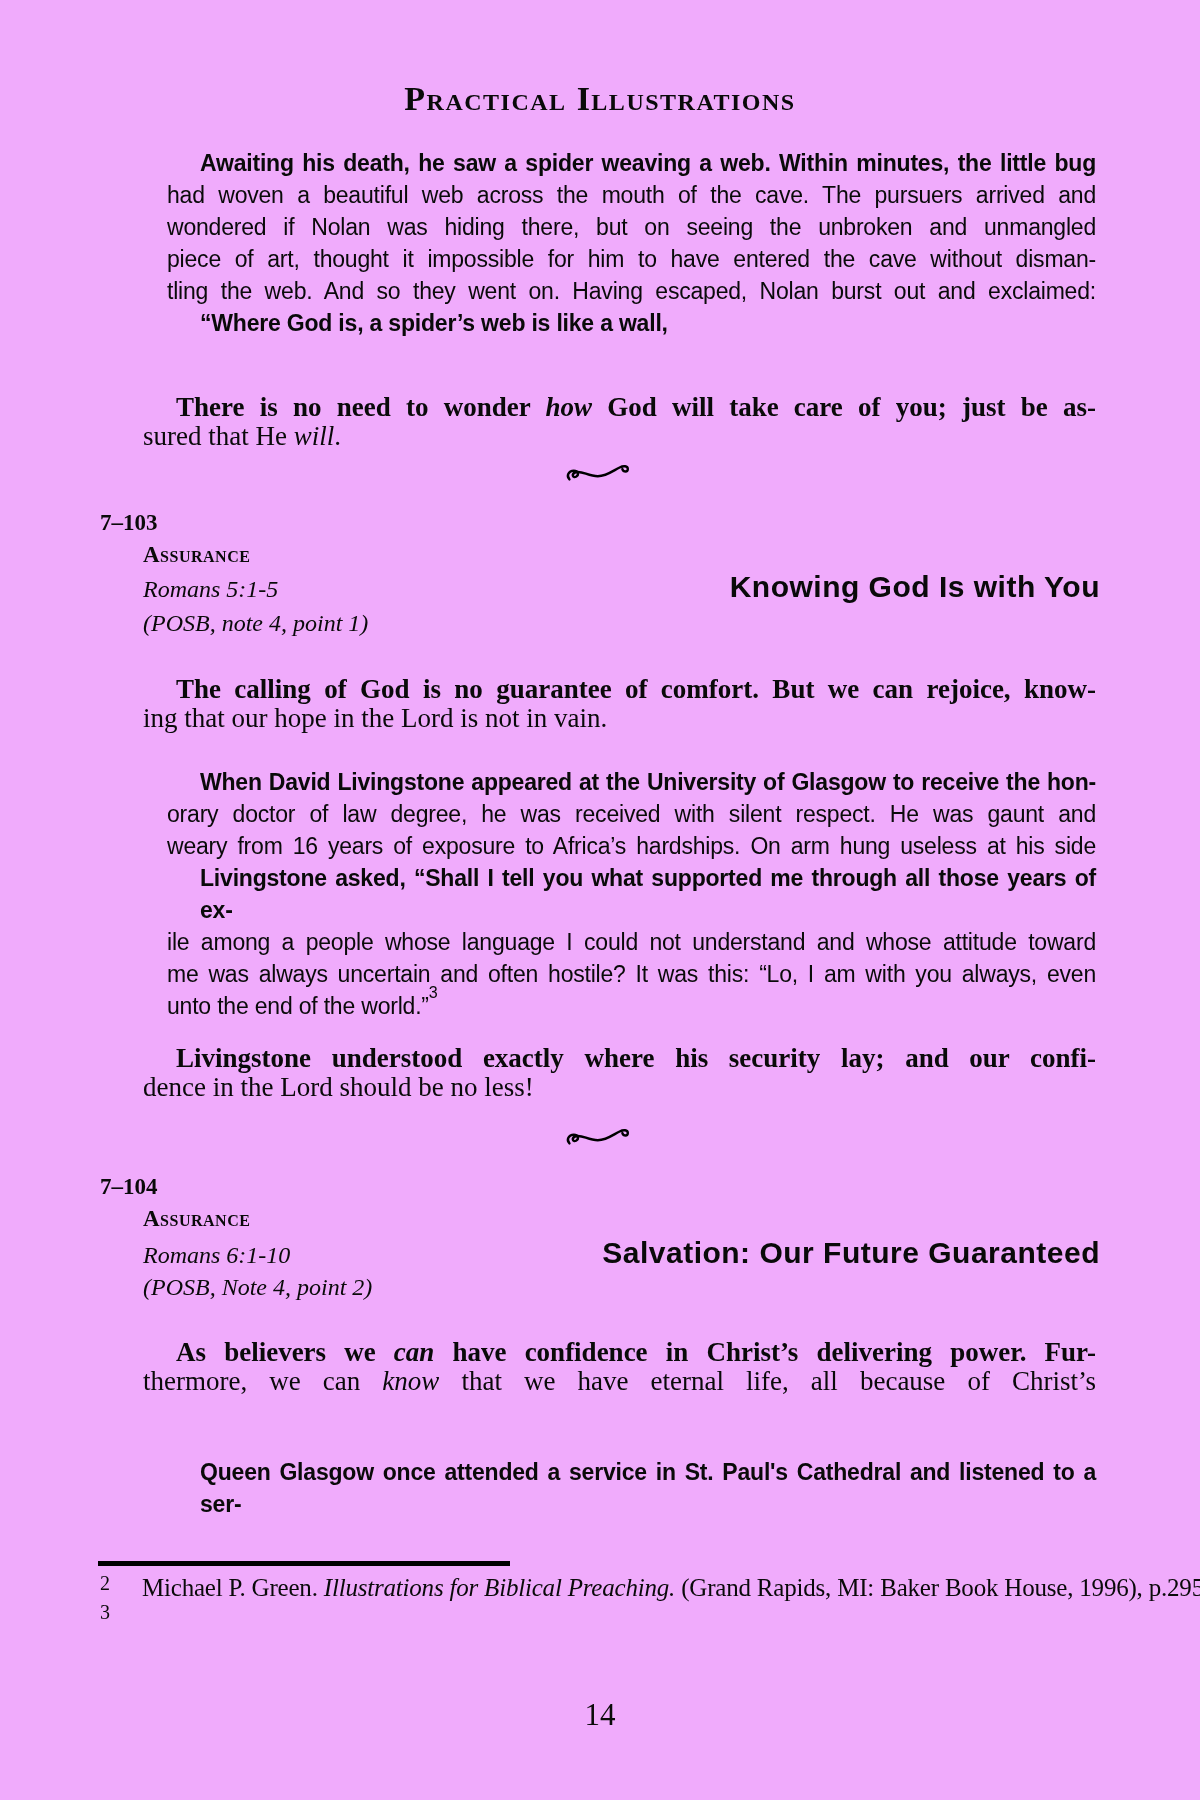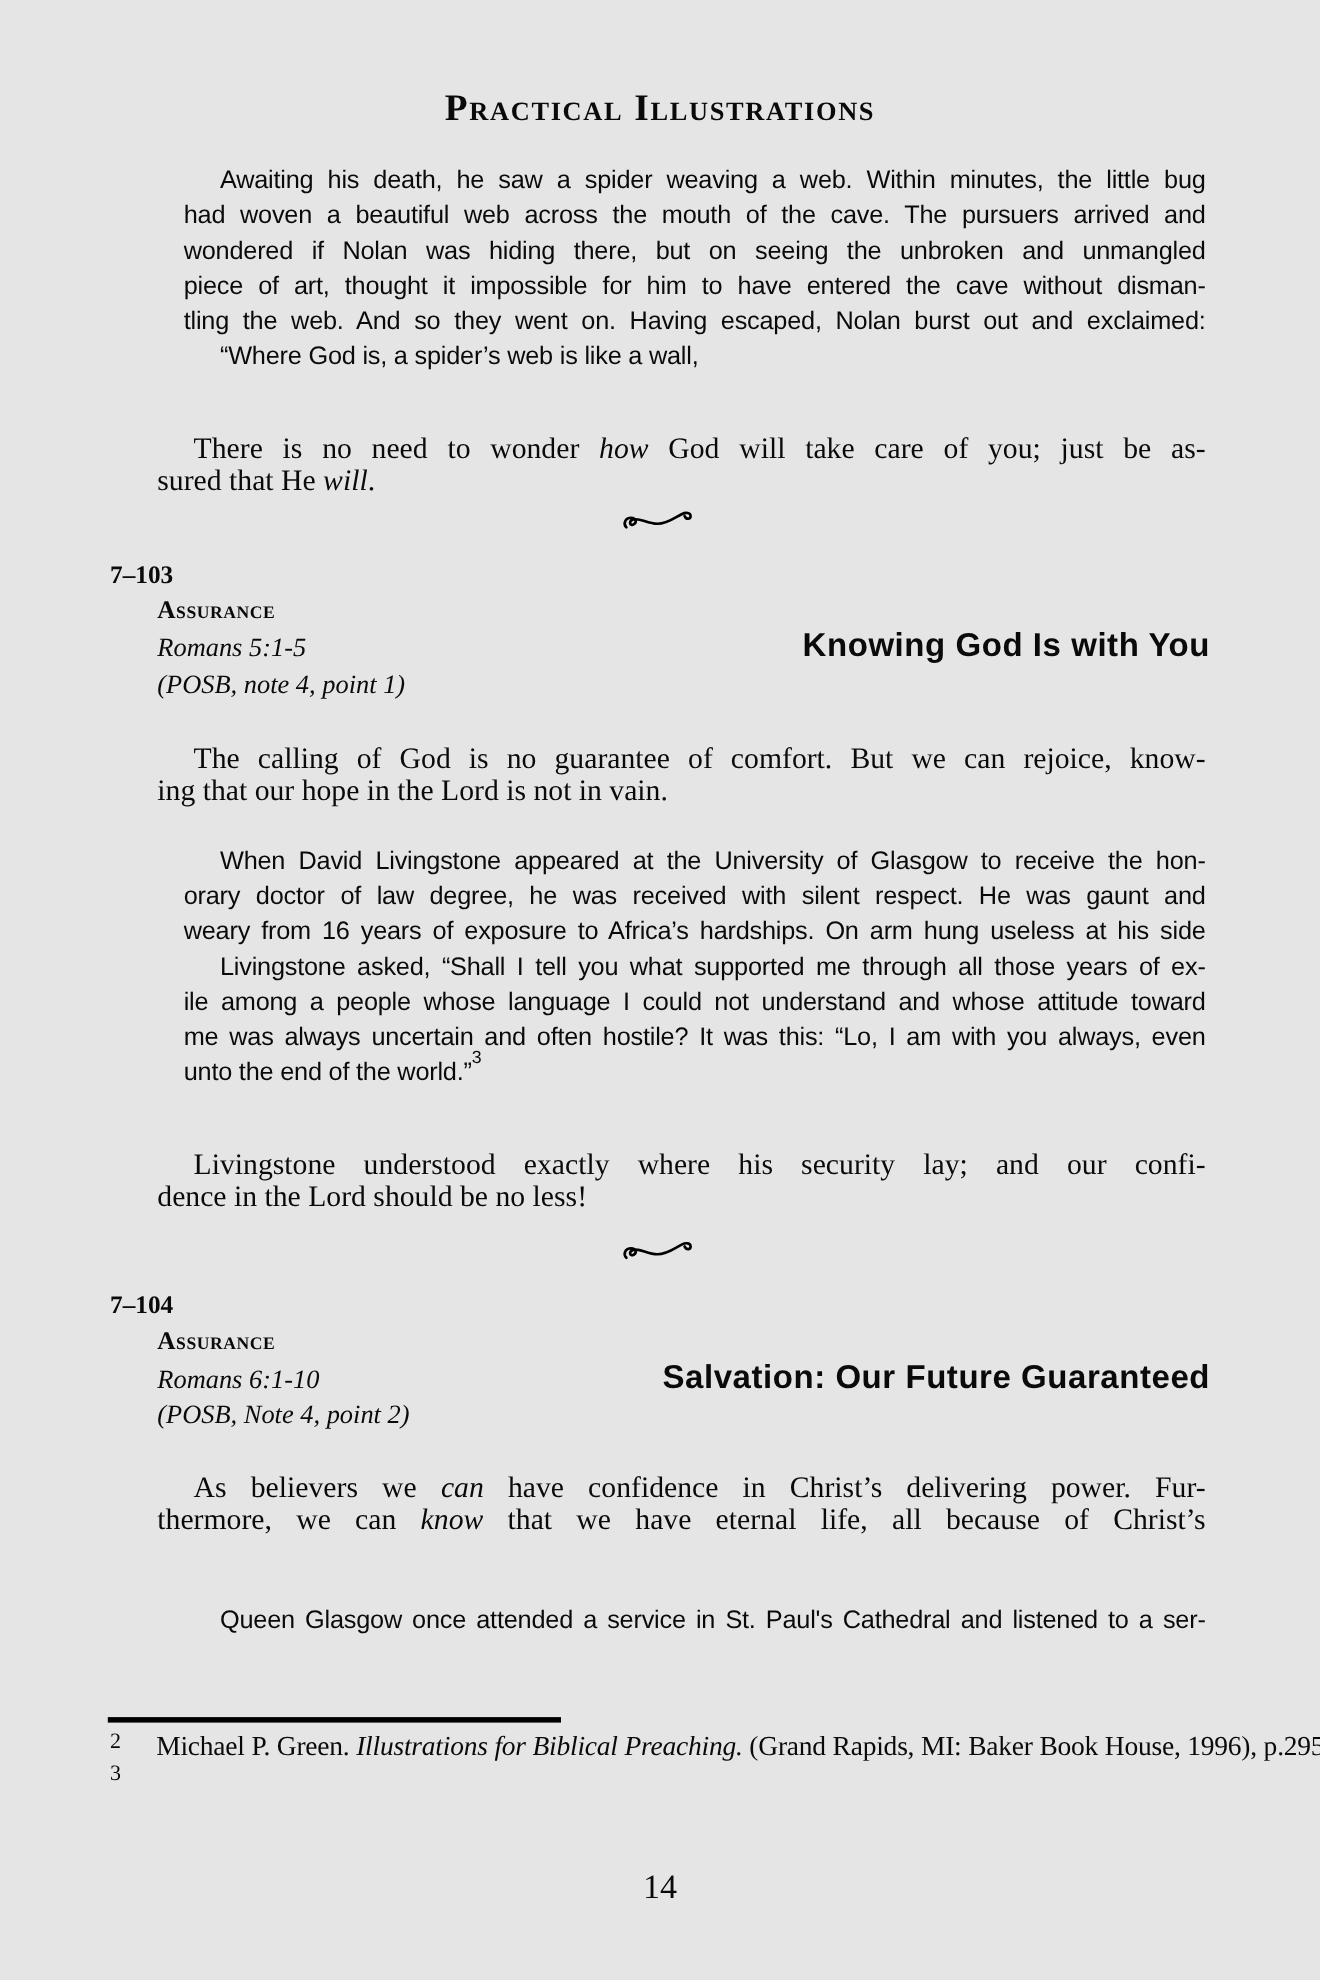--- a/index.html
+++ b/index.html
@@ -1,19 +1,19 @@
 <!DOCTYPE html>
 <html><head>
 <meta charset="utf-8">
 <style>
   html,body{margin:0;padding:0;background:#888;}
   #page{
     position:relative;
     width:1200px;height:1800px;
-    background:#e5e5e5;
+    background:#f0abfc;
     color:#0a0a0a;
     margin:0 auto;
     overflow:hidden;
   }
   .abs{position:absolute;}
   
   .title{
     left:0;top:80px;width:1200px;
     text-align:center;
     font-family:"Liberation Serif",serif;
@@ -28,21 +28,21 @@
     letter-spacing:-0.2px;
     left:167px;width:929px;
   }
   .serif-block{
     font-family:"Liberation Serif",serif;
     font-size:27px;line-height:29px;
     left:143px;width:953px;
   }
   .line{white-space:nowrap;}
   .line.just{white-space:normal;text-align:justify;text-align-last:justify;}
-  .line.ind{padding-left:33px;}
+  .line.ind{padding-left:33px;font-weight:bold;}
   sup{font-size:70%;position:relative;top:-0.45em;line-height:0;}
   .ornament{left:565px;width:70px;height:24px;}
   .sec-num{
     left:100px;
     font-family:"Liberation Serif",serif;
     font-weight:700;font-size:23px;line-height:26px;
   }
   .sec-cat{
     left:143px;
     font-family:"Liberation Serif",serif;

